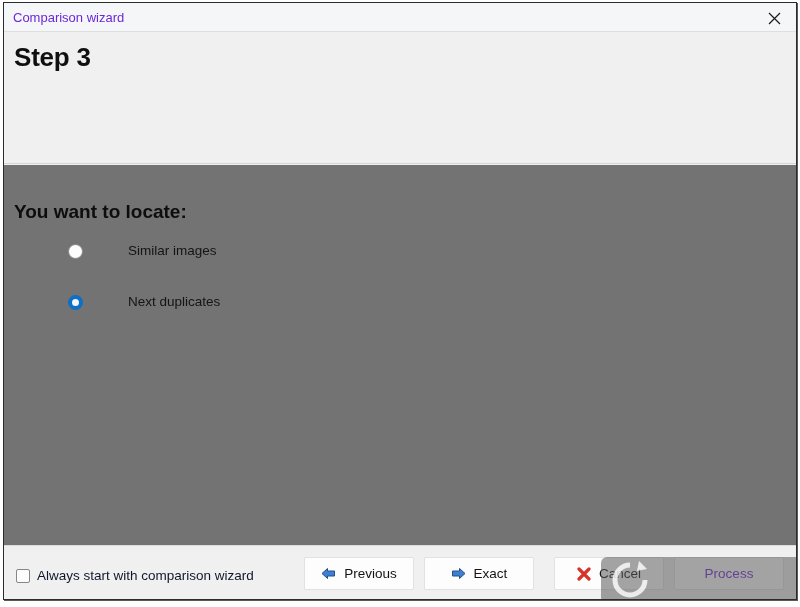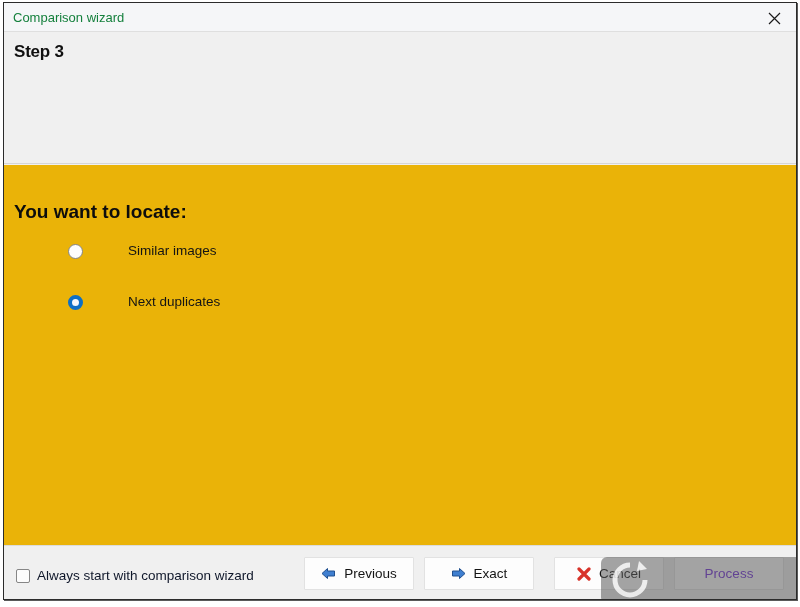--- a/index.html
+++ b/index.html
@@ -36,21 +36,21 @@
     height: 29px;
     background: #f5f6f8;
     border-bottom: 1px solid #dfdfdf;
     box-sizing: border-box;
   }
   #title-text {
     position: absolute;
     left: 9px;
     top: 6px;
     font-size: 13px;
-    color: #15803d;
+    color: #6d28d9;
     line-height: 17px;
     white-space: nowrap;
   }
   #close-btn {
     position: absolute;
     right: 0px;
     top: 0px;
     width: 44px;
     height: 28px;
     background: transparent;
@@ -68,21 +68,21 @@
     width: 100%;
     height: 132px;
     background: #f0f0f0;
     border-bottom: 1px solid #d6d6d6;
     box-sizing: border-box;
   }
   #step-title {
     position: absolute;
     left: 10px;
     top: 10px;
-    font-size: 17px;
+    font-size: 26px;
     font-weight: bold;
     color: #101010;
     letter-spacing: -0.2px;
   }
   #logo {
     position: absolute;
     left: 316px;
     top: 15px;
     height: 40px;
     display: flex;
@@ -102,21 +102,21 @@
     white-space: nowrap;
   }
 
   
   #body-area {
     position: absolute;
     left: 0;
     top: 162px;
     width: 100%;
     height: 380px;
-    background: #eab308;
+    background: #737373;
   }
   #prompt {
     position: absolute;
     left: 10px;
     top: 36px;
     font-size: 19px;
     font-weight: bold;
     color: #0d0d0d;
   }
   .radio-row {

